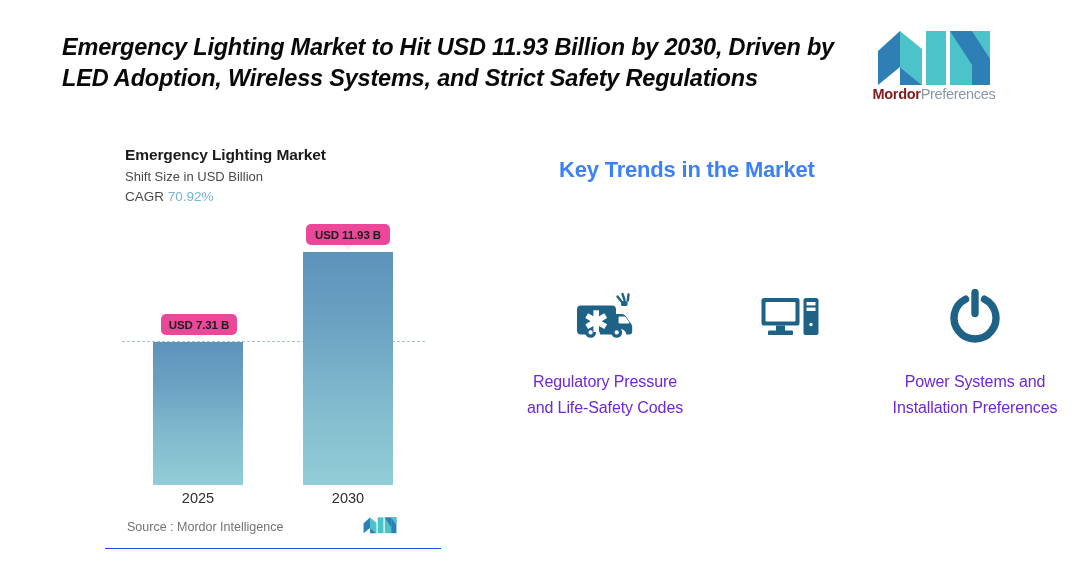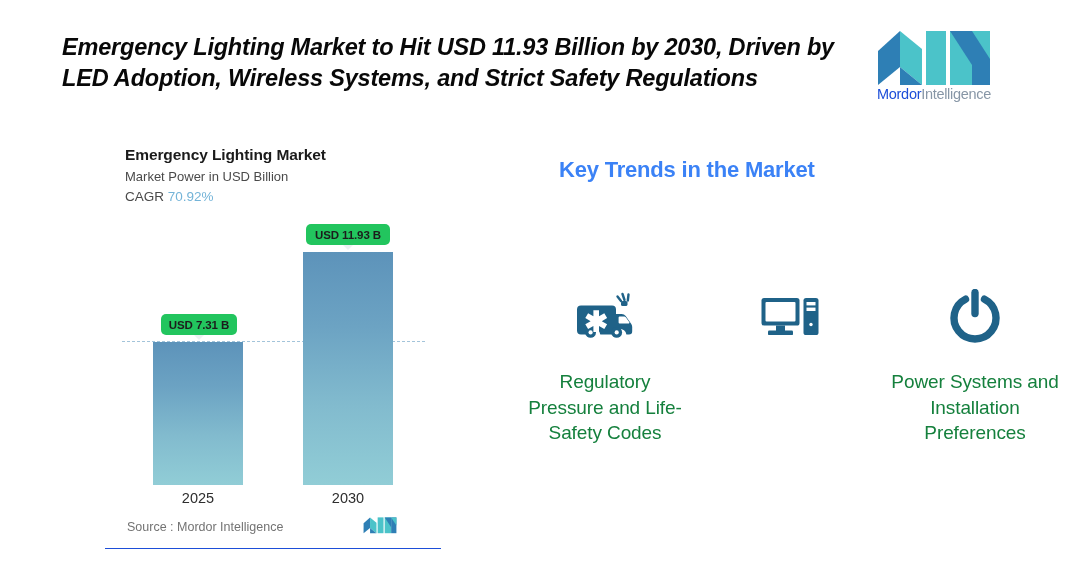--- a/index.html
+++ b/index.html
@@ -47,21 +47,21 @@
   .logo-big .mark { position: absolute; left: 4px; top: 0; width: 116px; height: 56px; }
   .logo-big .wordmark {
     position: absolute;
     left: 0; top: 57px;
     width: 124px;
     text-align: center;
     font-size: 14.5px;
     line-height: 17px;
     white-space: nowrap;
   }
-  .wm-bold { font-weight: normal; color: #1d4ed8; letter-spacing: -0.3px; }
+  .wm-bold { font-weight: bold; color: #7f1d1d; letter-spacing: -0.3px; }
   .wm-light { font-weight: normal; color: #8796A6; letter-spacing: -0.3px; }
 
   
   .chart-card {
     position: absolute;
     left: 105px;
     top: 126px;
     width: 336px;
     height: 423px;
     background: #ffffff;
@@ -110,21 +110,21 @@
   .bar {
     position: absolute;
     background: linear-gradient(to bottom, #5D93BA 0%, #6CA3C3 32%, #82BBCE 66%, #91CDD6 100%);
   }
   .bar-2025 { left: 48px; top: 216px; width: 90px; height: 143px; }
   .bar-2030 { left: 198px; top: 126px; width: 90px; height: 233px; }
 
   .badge {
     position: absolute;
     height: 21px;
-    background: #22c55e;
+    background: #ec4899;
     border-radius: 5px;
     font-size: 11.5px;
     font-weight: bold;
     color: #1c1c1c;
     display: flex;
     align-items: center;
     justify-content: center;
     padding: 0 10px;
     box-sizing: border-box;
     letter-spacing: -0.1px;
@@ -199,23 +199,23 @@
   }
   .trend-icon {
     height: 62px;
     display: flex;
     align-items: center;
     justify-content: center;
   }
   .trend-label {
     margin-top: 22px;
     text-align: center;
-    font-size: 19px;
+    font-size: 16px;
     line-height: 25.5px;
-    color: #15803d;
+    color: #6d28d9;
     letter-spacing: -0.1px;
   }
 </style>
 </head>
 <body>
 
 <div class="header">
 
   <div class="headline">Emergency Lighting Market to Hit USD 11.93 Billion by 2030, Driven by LED Adoption, Wireless Systems, and Strict Safety Regulations</div>
 
@@ -224,29 +224,29 @@
       <polygon points="2,56 2,22 24,2 24,38" fill="#2E7FB5"></polygon>
       <polygon points="24,2 24,38 46,56 46,20" fill="#4BC3C9"></polygon>
       <polygon points="24,38 24,56 46,56" fill="#2E7FB5"></polygon>
       <rect x="50" y="2" width="20" height="54" fill="#4BC3C9"></rect>
       <polygon points="74,56 74,2 96,2 96,56" fill="#4BC3C9"></polygon>
       <polygon points="74,2 96,2 96,36" fill="#2E7FB5"></polygon>
       <polygon points="96,2 114,2 114,56 96,56" fill="#2E7FB5"></polygon>
       <polygon points="96,2 114,2 114,30" fill="#4BC3C9"></polygon>
     </svg>
     <div class="wordmark">
-      <span class="wm-bold">Mordor</span><span class="wm-light">Intelligence</span>
+      <span class="wm-bold">Mordor</span><span class="wm-light">Preferences</span>
     </div>
   </div>
 </div>
 
 <div class="chart-card">
 
   <div class="chart-title">Emergency Lighting Market</div>
-  <div class="chart-subtitle">Market Power in USD Billion</div>
+  <div class="chart-subtitle">Shift Size in USD Billion</div>
   <div class="chart-cagr">
     <span>CAGR</span>
     <span class="cagr-value">70.92%</span>
   </div>
 
   <div class="plot">
 
     <div class="dashline"></div>
 
     <div class="bar bar-2025"></div>

